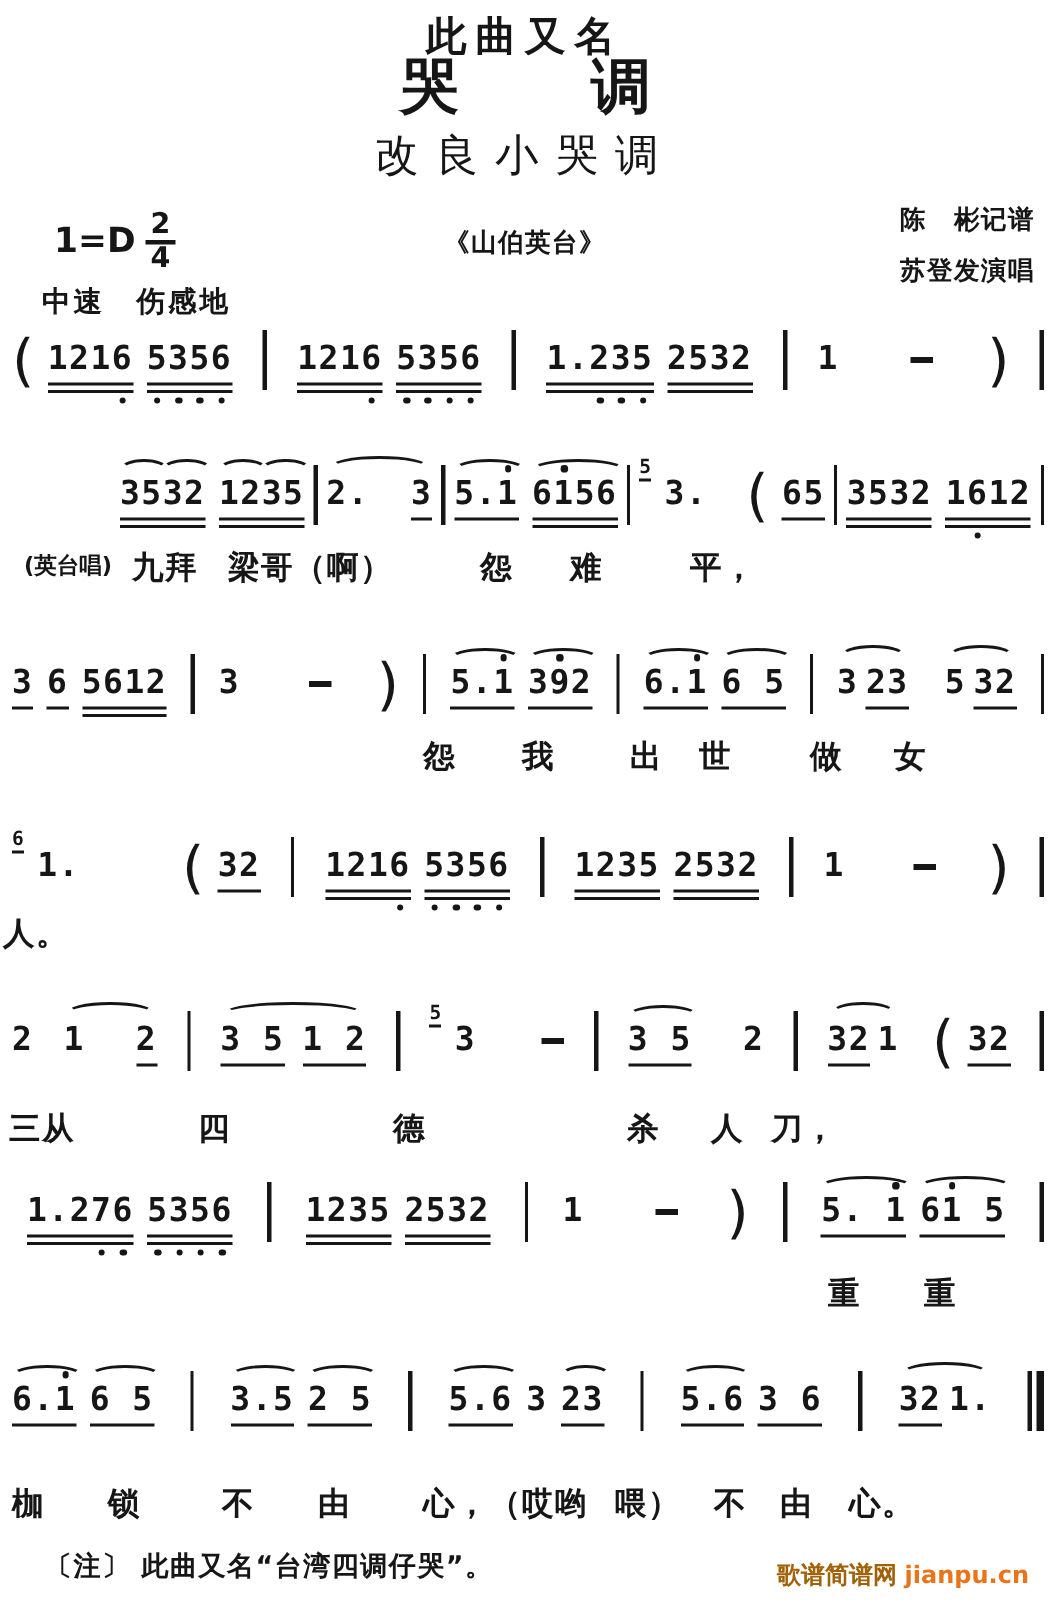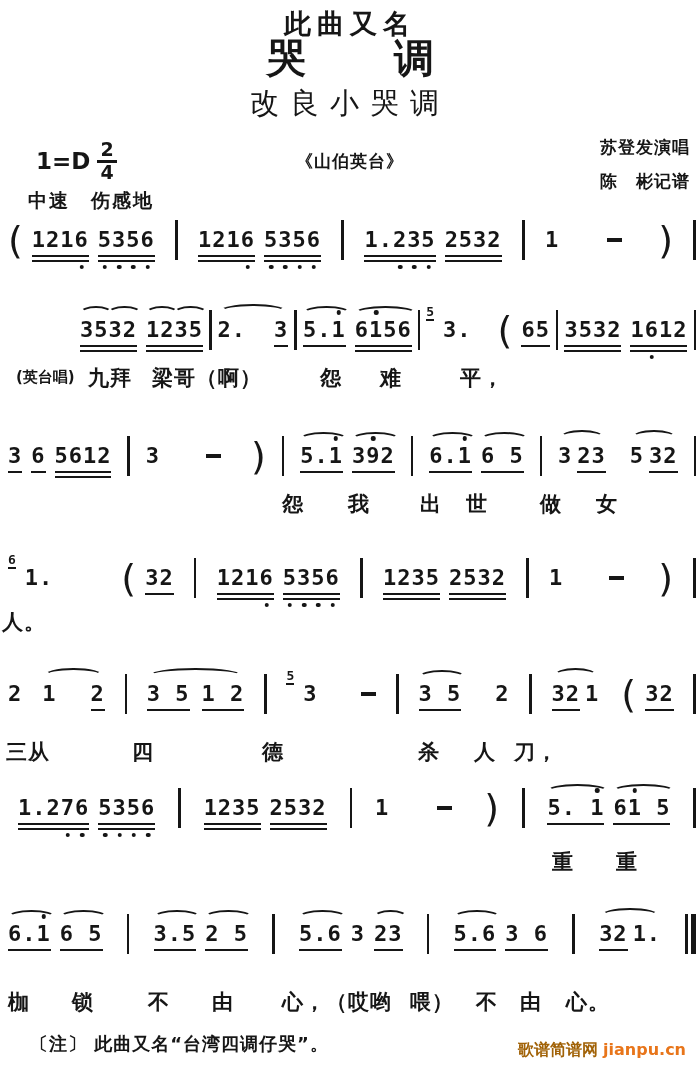--- a/index.html
+++ b/index.html
@@ -85,22 +85,22 @@
     <span>1=D</span>
     <span class="meter">
       <span class="num">2</span>
       <span>4</span>
     </span>
   </div>
 
   <div class="play">《山伯英台》</div>
 
   <div class="credits">
+    <div>陈　彬记谱</div>
     <div>苏登发演唱</div>
-    <div>陈　彬记谱</div>
   </div>
 
   <div class="tempo">中速　伤感地</div>
 
   <div>
       <div class="line" style="top: 228px;">
         <div class="measure">
           <div class="paren">(</div>
           <div class="note">
             <div class="tx">1216</div>

